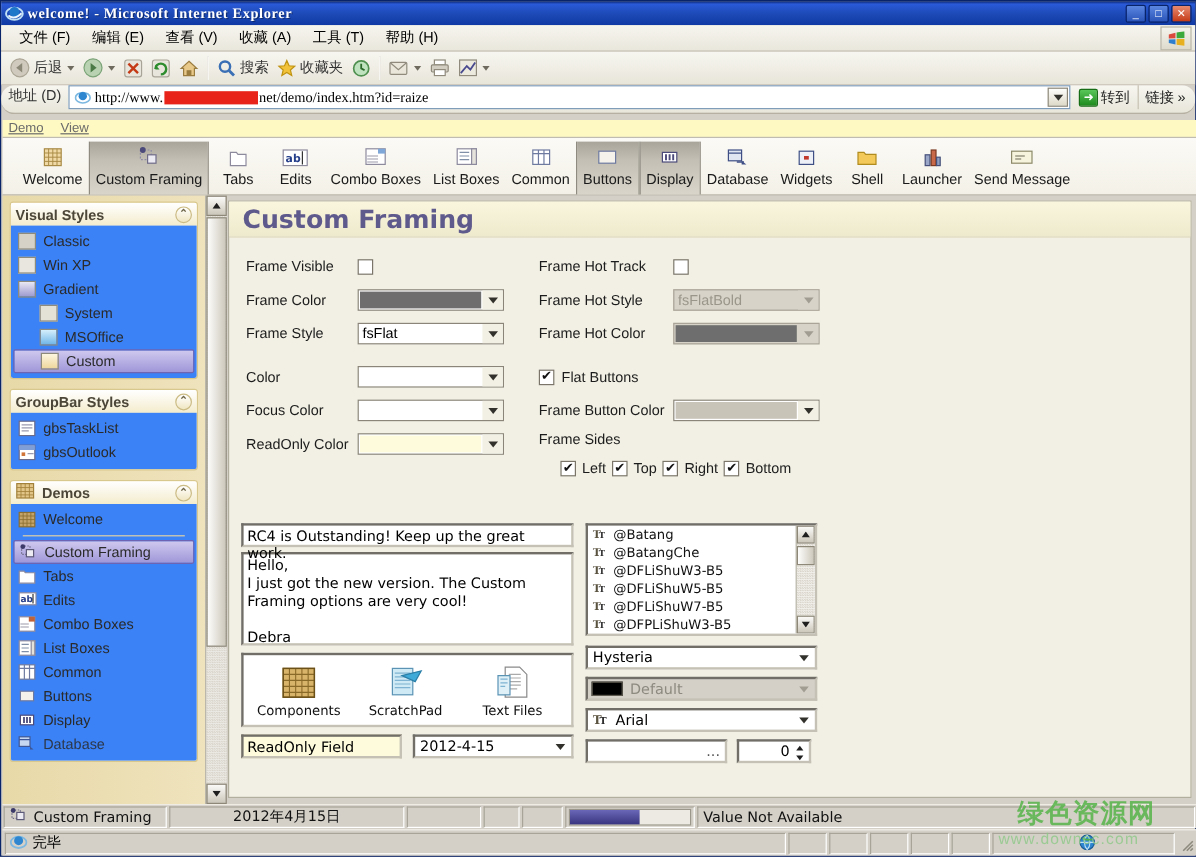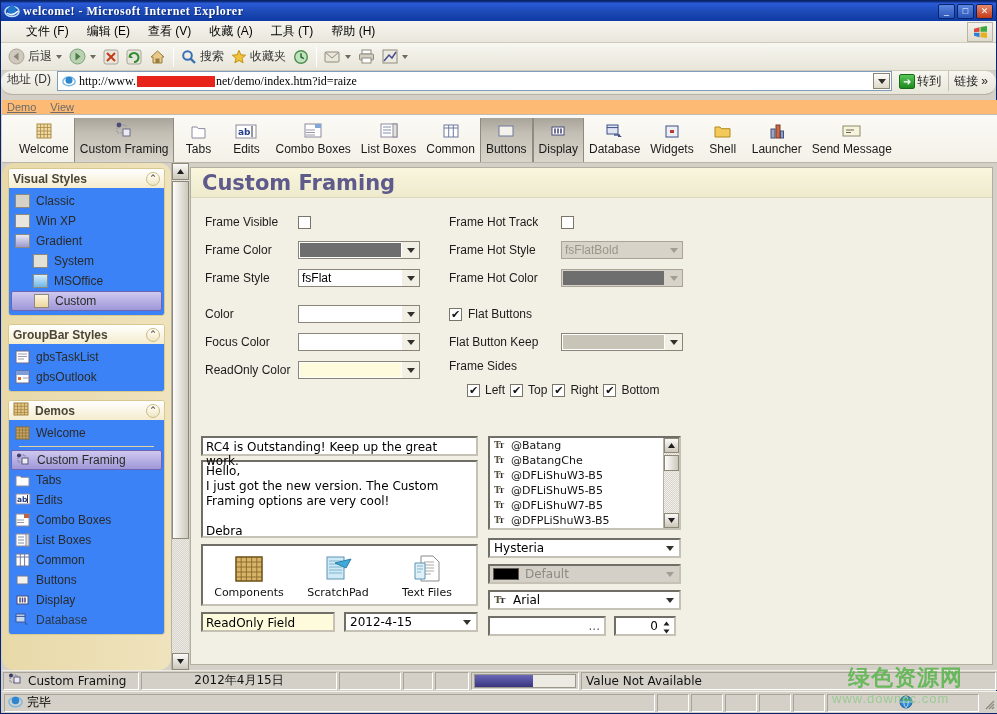--- a/index.html
+++ b/index.html
@@ -15,21 +15,21 @@
   .titlebar .tb-text{font-family:"Liberation Serif",serif;font-weight:bold;font-size:12px;letter-spacing:.5px;
     white-space:nowrap;text-shadow:1px 1px 0 rgba(0,0,0,.35);}
   .tb-buttons{margin-left:auto;display:flex;gap:2px;padding-right:1px;}
   .tb-btn{width:17px;height:15px;background:linear-gradient(to bottom,#5b86e0,#2a54b8);
     border:1px solid #0a246a;border-radius:2px;color:#fff;font-size:9px;line-height:13px;text-align:center;
     font-family:"Liberation Sans",sans-serif;}
   .tb-btn.close{background:linear-gradient(to bottom,#e88a6f,#c43a16);}
 
   
   .menubar{height:22px;background:linear-gradient(to bottom,#f6f5ee,#e9e7dc);display:flex;align-items:center;
-    padding-left:16px;border-bottom:1px solid #cfcabd;position:relative;}
+    padding-left:6px;border-bottom:1px solid #cfcabd;position:relative;}
   .menubar .mi{padding:2px 9px;font-size:12px;color:#000;white-space:nowrap;}
   .menubar .winflag{position:absolute;right:3px;top:1px;width:26px;height:20px;
     background:linear-gradient(to bottom,#f4f3ec,#dedbcd);border:1px solid #b8b4a6;
     display:flex;align-items:center;justify-content:center;}
   .flag{width:15px;height:13px;display:block;}
 
   
   .toolbar{height:28px;background:linear-gradient(to bottom,#f7f6f0,#e8e6da);display:flex;align-items:center;
     border-bottom:1px solid #cfcabd;padding-left:4px;gap:1px;}
   .tb-item{display:flex;align-items:center;height:24px;padding:0 3px;gap:3px;color:#555;font-size:12px;}
@@ -52,39 +52,39 @@
     background:linear-gradient(to bottom,#fdfdfb,#dedac9);border:1px solid #8a8575;
     display:flex;align-items:center;justify-content:center;}
   .goBtn{display:flex;align-items:center;gap:2px;padding:0 4px;height:20px;color:#222;font-size:12px;white-space:nowrap;}
   .goArrow{width:16px;height:15px;background:linear-gradient(to bottom,#59c659,#1e8a1e);
     border:1px solid #166d16;border-radius:2px;color:#fff;font-size:10px;line-height:13px;text-align:center;}
   .linksBtn{display:flex;align-items:center;gap:3px;padding:0 5px;color:#222;font-size:12px;white-space:nowrap;
     border-left:1px solid #c6c1b2;height:20px;}
 
   
   .page{position:absolute;left:1px;top:99px;width:995px;height:590px;background:#d4d0c8;overflow:hidden;}
-  .appmenu{height:15px;background:#fdba74;display:flex;align-items:center;padding-left:5px;gap:14px;
+  .appmenu{height:15px;background:#fef9c3;display:flex;align-items:center;padding-left:5px;gap:14px;
     font-size:11px;color:#6b6b6b;border-bottom:1px solid #c0bcb2;}
   .appmenu u{text-decoration:underline;}
 
   
   .tabstrip{height:48px;background:linear-gradient(to bottom,#fbfaf6 0%,#f3f1e7 100%);
     border-bottom:1px solid #b9b5a8;display:flex;align-items:flex-start;padding:3px 0 0 12px;}
   .tabbtn{width:auto;min-width:48px;height:44px;display:flex;flex-direction:column;align-items:center;
     justify-content:flex-start;padding:3px 5px 0 5px;color:#1a1a1a;font-size:12px;}
   .tabbtn.sel{background:linear-gradient(to bottom,#a8a49a 0%,#c3bfb4 35%,#d9d5cb 100%);
     border-left:1px solid #8f8b80;border-right:1px solid #8f8b80;}
   .tabbtn .ti{height:20px;display:flex;align-items:center;justify-content:center;margin-bottom:2px;}
   .tabbtn .tl{white-space:nowrap;line-height:13px;}
 
   
   .split{display:flex;height:507px;}
   .leftpane{width:186px;background:#d4d0c8;display:flex;position:relative;}
   .groupbar{width:169px;background:linear-gradient(to right,#e8d9a8,#efe3bd);padding:5px 6px 6px 6px;
-    overflow:hidden;position:relative;border-radius:12px;}
+    overflow:hidden;position:relative;}
   .gbar-scroll{width:17px;background:#d4d0c8;position:relative;border-left:1px solid #b5b1a4;}
   .sb-arrow{width:17px;height:17px;background:linear-gradient(to bottom,#fbfaf8,#ccc7ba);
     border:1px solid #8d8878;display:flex;align-items:center;justify-content:center;}
   .sb-thumb{position:absolute;left:0;width:17px;background:linear-gradient(to right,#fdfdfc,#cdc8bb);
     border:1px solid #8d8878;}
   .sb-track{position:absolute;left:0;width:17px;background:
      repeating-conic-gradient(#d8d4cb 0% 25%, #eceae4 0% 50%) 0 0/2px 2px;}
 
   .grp{margin-bottom:8px;border:1px solid #d9c88e;border-radius:3px;overflow:hidden;background:#fdf6dd;}
   .grp-hdr{height:19px;background:linear-gradient(to bottom,#ffffff,#f4eccd);display:flex;align-items:center;
@@ -719,21 +719,21 @@
                       <span class="caret dis"></span>
                     </span>
                 </span>
               </div>
               <div style="height:8px"></div>
               <div class="row">
                 <span class="cb" style="margin-right:6px">✔</span>
                 <span class="lbl">Flat Buttons</span>
               </div>
               <div class="row">
-                <span class="lbl" style="width:112px">Flat Button Keep</span>
+                <span class="lbl" style="width:112px">Frame Button Color</span>
                 <span class="ctl">
                   <span class="fill" style="background:#c9c4b8"></span>
                   <span class="dd">
                       <span class="caret"></span>
                     </span>
                 </span>
               </div>
               <div class="row" style="height:20px">
                 <span class="lbl">Frame Sides</span>
               </div>

